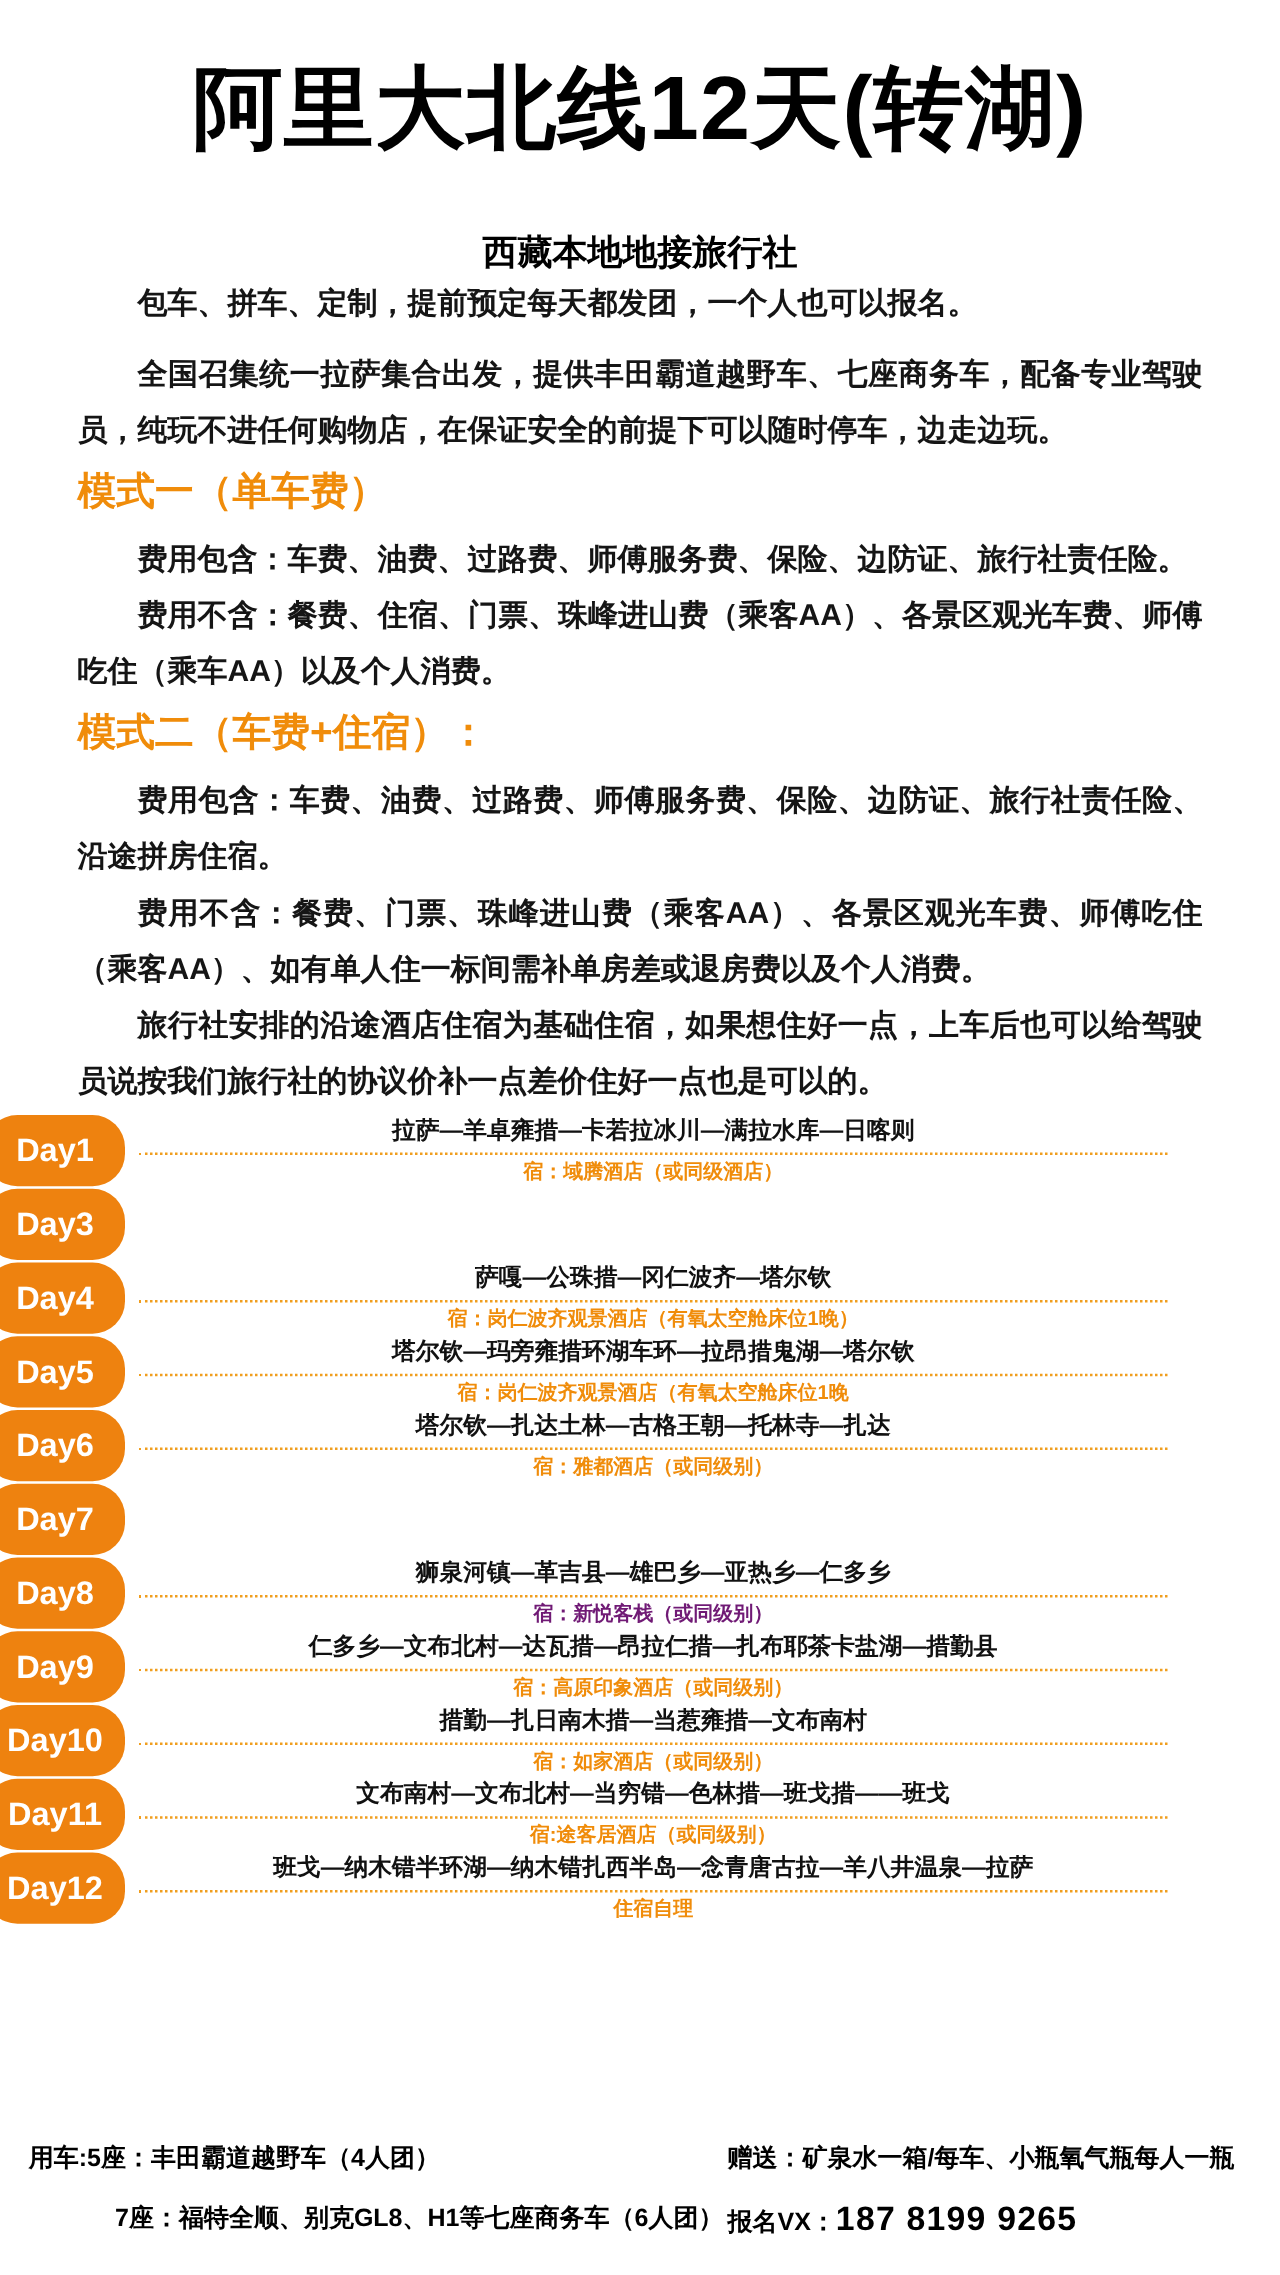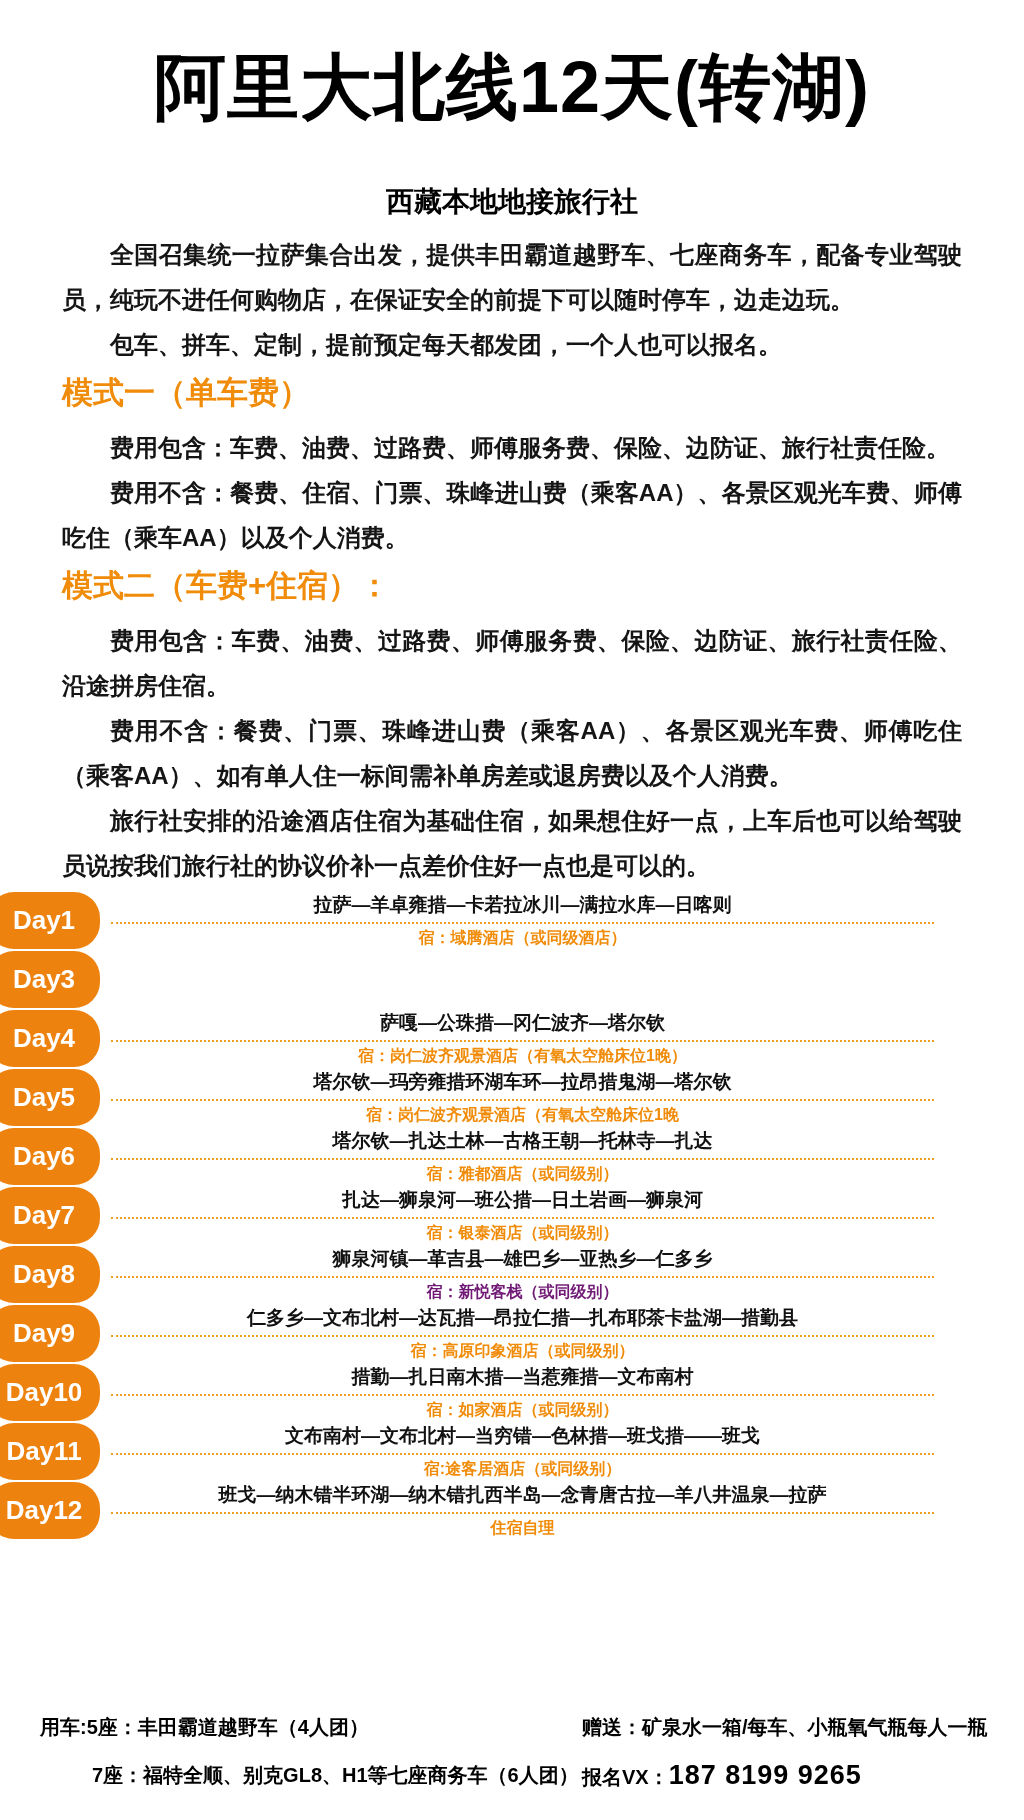--- a/index.html
+++ b/index.html
@@ -36,38 +36,38 @@
   .day-content{flex:1;margin-left:11px;padding-right:90px;min-width:0;}
   .day-route{
     font-size:19px;line-height:24px;font-weight:bold;color:#111;
     white-space:nowrap;overflow:hidden;
   }
   .day-divider{height:0;border-bottom:2px dotted rgba(240,150,30,.8);margin:5px 0 4px 0;}
   .day-stay{font-size:16px;line-height:20px;font-weight:bold;white-space:nowrap;}
   
   .footer{position:absolute;left:0;right:0;top:1712px;}
   .footer-row{position:relative;height:30px;font-size:20px;font-weight:bold;color:#000;}
-  .footer-row .f-left{position:absolute;left:40px;top:0;line-height:30px;white-space:nowrap;}
+  .footer-row .f-left{position:absolute;left:23px;top:0;line-height:30px;white-space:nowrap;}
   .footer-row.row2{margin-top:14px;height:38px;}
   .footer-row.row2 .f-left{left:92px;line-height:38px;}
   .footer-row .f-right{position:absolute;left:582px;top:0;line-height:30px;white-space:nowrap;}
   .footer-row.row2 .f-right{line-height:38px;}
   .vx-number{font-size:27px;font-weight:bold;letter-spacing:1px;}
 </style>
 </head>
 <body>
 
 <div class="poster">
 
   <h1 class="title">阿里大北线12天(转湖)</h1>
 
   <h2 class="subtitle">西藏本地地接旅行社</h2>
 
+  <p class="body-p no-gap">包车、拼车、定制，提前预定每天都发团，一个人也可以报名。</p>
   <p class="body-p">全国召集统一拉萨集合出发，提供丰田霸道越野车、七座商务车，配备专业驾驶员，纯玩不进任何购物店，在保证安全的前提下可以随时停车，边走边玩。</p>
-  <p class="body-p no-gap">包车、拼车、定制，提前预定每天都发团，一个人也可以报名。</p>
 
   <h3 class="mode-heading accent" style="color: rgb(240, 140, 10);">模式一（单车费）</h3>
   <p class="body-p">费用包含：车费、油费、过路费、师傅服务费、保险、边防证、旅行社责任险。</p>
   <p class="body-p no-gap">费用不含：餐费、住宿、门票、珠峰进山费（乘客AA）、各景区观光车费、师傅吃住（乘车AA）以及个人消费。</p>
 
   <h3 class="mode-heading accent" style="color: rgb(240, 140, 10);">模式二（车费+住宿）：</h3>
   <p class="body-p">费用包含：车费、油费、过路费、师傅服务费、保险、边防证、旅行社责任险、沿途拼房住宿。</p>
   <p class="body-p no-gap">费用不含：餐费、门票、珠峰进山费（乘客AA）、各景区观光车费、师傅吃住（乘客AA）、如有单人住一标间需补单房差或退房费以及个人消费。</p>
   <p class="body-p no-gap">旅行社安排的沿途酒店住宿为基础住宿，如果想住好一点，上车后也可以给驾驶员说按我们旅行社的协议价补一点差价住好一点也是可以的。</p>
 
@@ -108,25 +108,20 @@
     <div class="day-badge" style="background: rgb(238, 130, 15);">Day6</div>
     <div class="day-content">
       <div class="day-route">塔尔钦—扎达土林—古格王朝—托林寺—扎达</div>
       <div class="day-divider" style="border-bottom-color: rgb(240, 158, 30);"></div>
       <div class="day-stay" style="color: rgb(240, 140, 10);">宿：雅都酒店（或同级别）</div>
     </div>
   </div>
 
   <div class="day-row">
     <div class="day-badge" style="background: rgb(238, 130, 15);">Day7</div>
-    <div class="day-content">
-      <div class="day-route">扎达—狮泉河—班公措—日土岩画—狮泉河</div>
-      <div class="day-divider" style="border-bottom-color: rgb(240, 158, 30);"></div>
-      <div class="day-stay" style="color: rgb(240, 140, 10);">宿：银泰酒店（或同级别）</div>
-    </div>
   </div>
 
   <div class="day-row">
     <div class="day-badge" style="background: rgb(238, 130, 15);">Day8</div>
     <div class="day-content">
       <div class="day-route">狮泉河镇—革吉县—雄巴乡—亚热乡—仁多乡</div>
       <div class="day-divider" style="border-bottom-color: rgb(240, 158, 30);"></div>
       <div class="day-stay" style="color: #701a75;">宿：新悦客栈（或同级别）</div>
     </div>
   </div>

